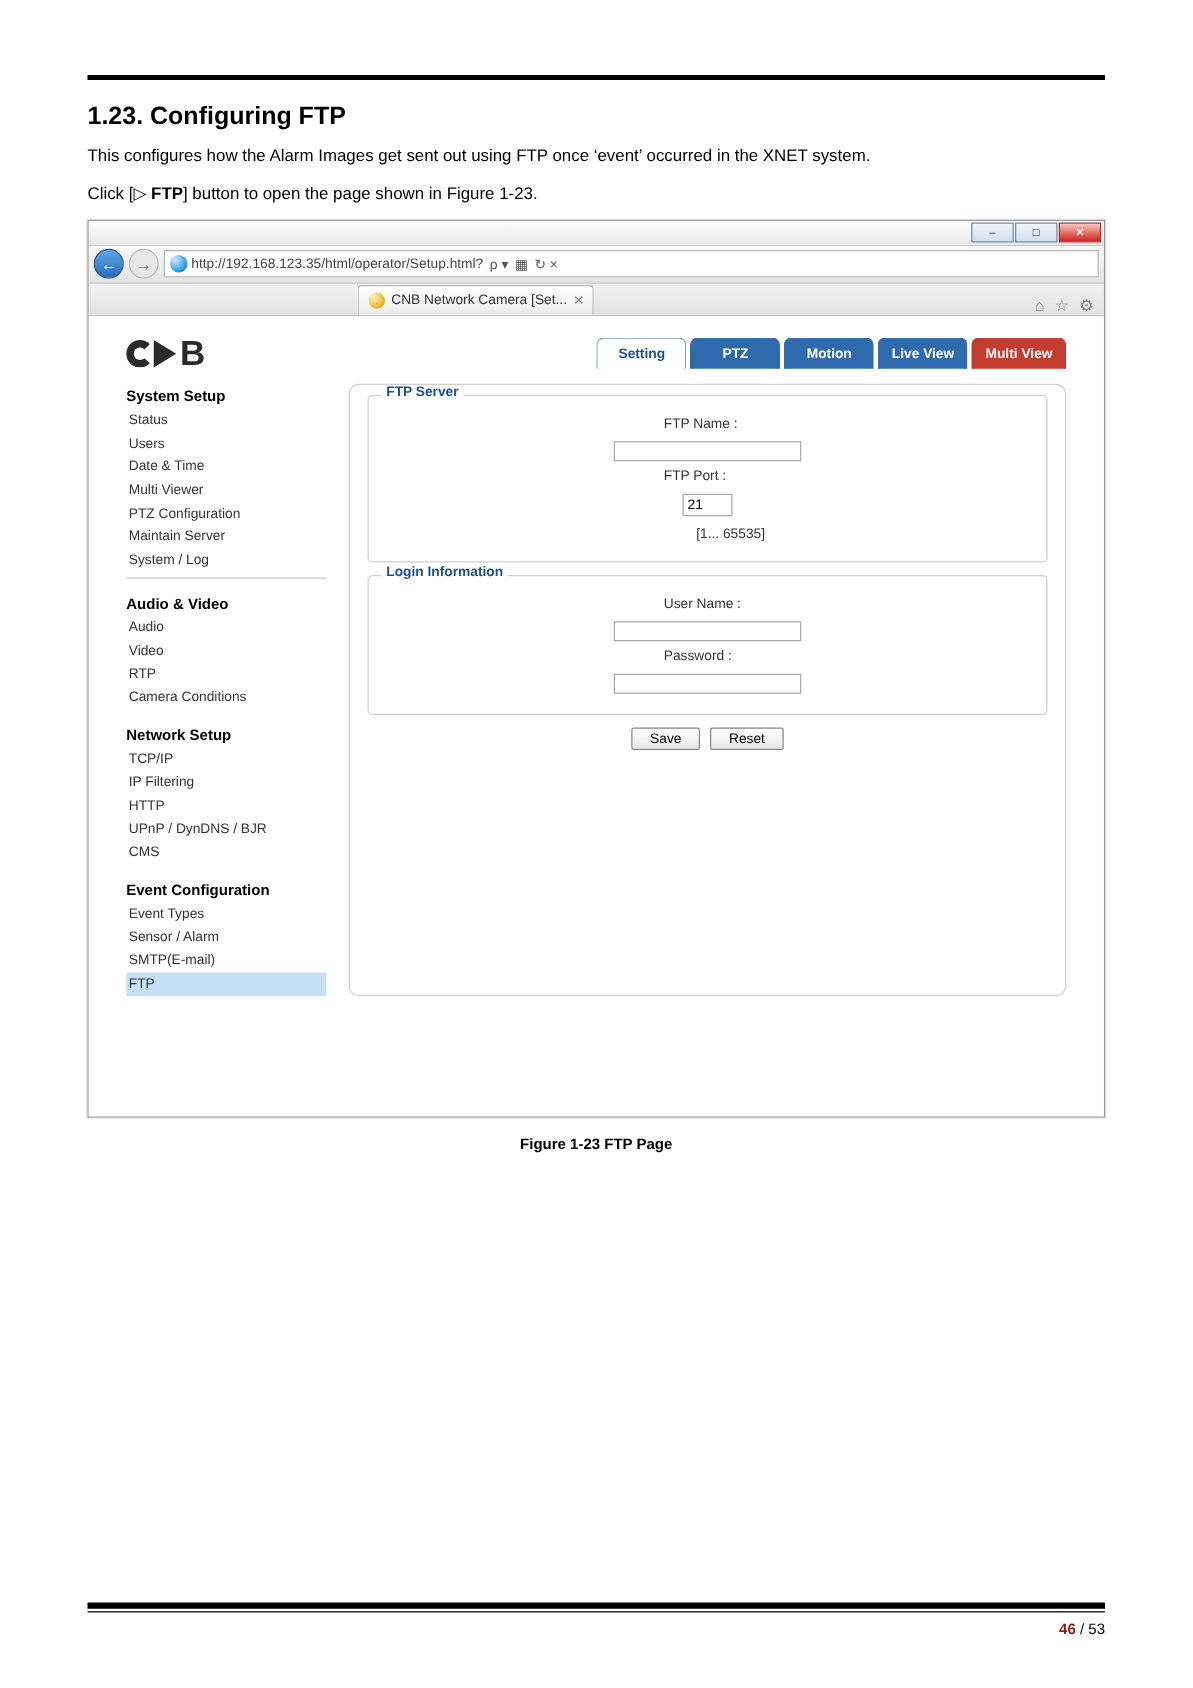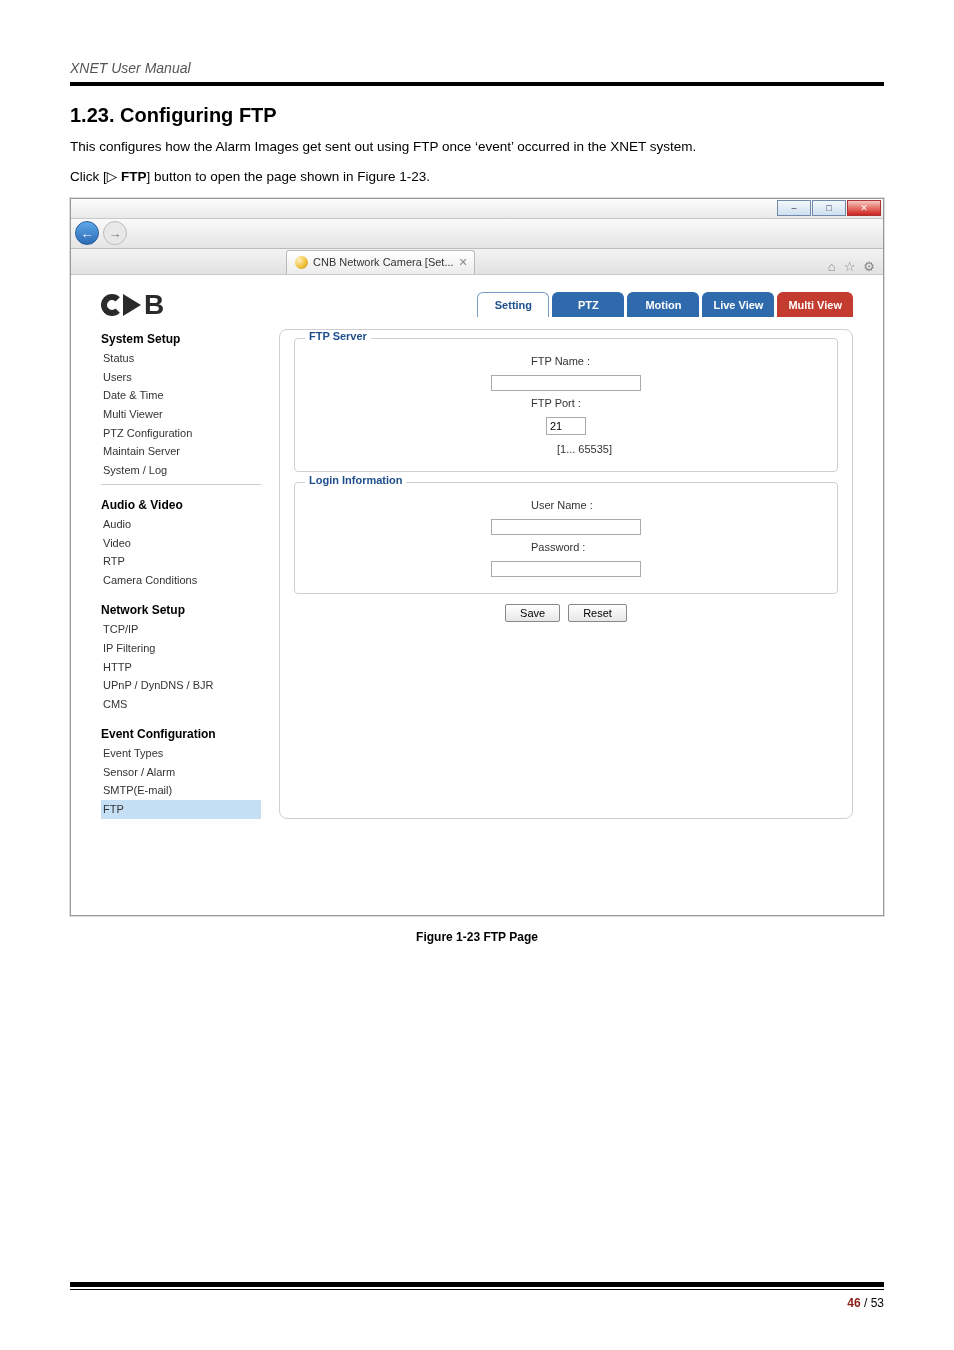--- a/index.html
+++ b/index.html
@@ -186,38 +186,42 @@
   .footer-hr-thin{border:none;border-top:1px solid #000;margin-top:2px;}
   .footer-pg{
     text-align:right;font-size:12px;margin-top:6px;
   }
   .footer-pg .cur{font-weight:bold;color:#8a1d14;}
 </style>
 </head>
 <body>
 
 <div class="page">
-  <div class="manual-title">XNET User Manual</div>
   <hr class="hr-thick">
 
   <div class="section-heading">1.23. Configuring FTP</div>
   <div class="body-text">This configures how the Alarm Images get sent out using FTP once ‘event’ occurred in the XNET system.</div>
   <div class="body-text">
     <span>Click [</span><span>▷ </span><b>FTP</b><span>] button to open the page shown in Figure 1-23.</span>
   </div>
 
   <div class="browser">
     <div class="win-bar">
       <div class="win-btn">–</div>
       <div class="win-btn">□</div>
       <div class="win-btn close">✕</div>
     </div>
     <div class="addr-row">
       <div class="nav-arrow">←</div>
       <div class="nav-arrow fwd">→</div>
+      <div class="addr">
+        <span class="ie"></span>
+        <span>http://192.168.123.35/html/operator/Setup.html?</span>
+        <span class="addr-icons">  ρ ▾  ▦  ↻ ×</span>
+      </div>
     </div>
     <div class="tab-bar">
       <div style="width:216px"></div>
       <div class="tab">
         <span class="ie2"></span>
         <span>CNB Network Camera [Set...</span>
         <span class="tab-x">✕</span>
       </div>
       <div class="tab-tools">
         <span>⌂</span>

